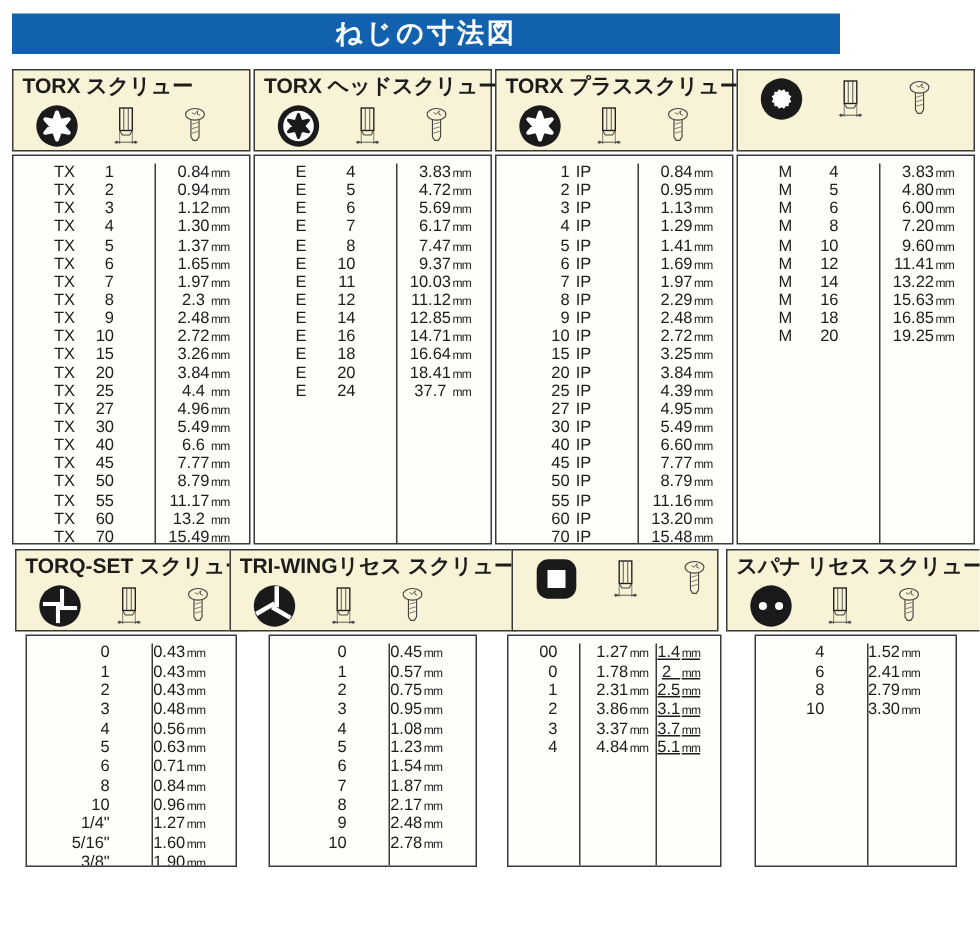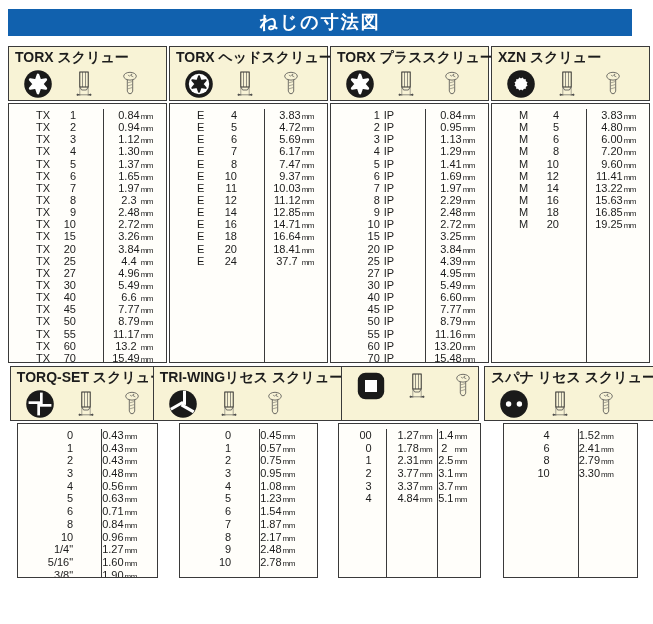--- a/index.html
+++ b/index.html
@@ -10,21 +10,21 @@
     --data-bg:#fffefa;
     --line:#444;
   }
   html,body{margin:0;padding:0;}
   body{
     width:653px;height:624px;background:#ffffff;position:relative;
     font-family:"Liberation Sans", sans-serif;color:var(--text);
     overflow:hidden;
   }
   .titlebar{
-    position:absolute;left:8px;top:9px;width:624px;height:27px;
+    position:absolute;left:8px;top:9px;width:552px;height:27px;
     background:var(--header-bg);color:#ffffff;
     font-size:18px;font-weight:bold;text-align:center;line-height:27px;
     letter-spacing:2px;
   }
   .grid{
     position:absolute;left:8px;top:46px;width:642px;
     display:flex;flex-wrap:wrap;column-gap:2px;row-gap:3px;
   }
   .sec{width:159px;display:flex;flex-direction:column;row-gap:2px;box-sizing:border-box;}
   .sec.top{height:317px;}
@@ -41,21 +41,21 @@
     flex:1;display:flex;box-sizing:border-box;padding-top:5px;overflow:hidden;
   }
   .col{display:flex;flex-direction:column;box-sizing:border-box;}
   .col + .col{border-left:1px solid var(--border);}
   .scol{width:94px;flex:none;}
   .vcol{flex:1;}
   .sec-4 .scol{width:83px;}
   .sec-5 .scol{width:79px;}
   .sec-6 .scol{width:47px;}
   .sec-6 .vcol{width:51px;flex:none;}
-  .sec-6 .vcol2{flex:1;width:auto;}
+  .sec-6 .vcol2{flex:1;width:auto;text-decoration:underline;}
   .sec-7 .scol{width:74px;}
   .row{
     display:flex;align-items:baseline;font-size:11px;white-space:pre;
   }
   .top .row{height:12.15px;line-height:12.15px;}
   .bottom .row{height:12.7px;line-height:12.7px;}
   .size.pref{justify-content:center;}
   .size.sufx{justify-content:center;}
   .size.plain{justify-content:flex-end;padding-right:28px;}
   .sec-6 .size.plain,.sec-7 .size.plain{justify-content:center;padding-right:0;}
@@ -308,21 +308,20 @@
             <div class="row val"><span class="vnum">7.77</span><span class="unit">mm</span></div>
             <div class="row val"><span class="vnum">8.79</span><span class="unit">mm</span></div>
             <div class="row val"><span class="vnum">11.16</span><span class="unit">mm</span></div>
             <div class="row val"><span class="vnum">13.20</span><span class="unit">mm</span></div>
             <div class="row val"><span class="vnum">15.48</span><span class="unit">mm</span></div>
           </div>
         </div>
       </div>
       <div class="sec sec-3 top">
         <div class="band">
-          <span class="title">XZN スクリュー</span>
           <div class="icons">
             <span class="ic">
               <svg viewBox="0 0 100 100" width="30" height="30" aria-hidden="true">
                 <circle cx="50" cy="50" r="46" fill="#1a1a1a"></circle>
                 <g fill="#fff">
                   <rect x="34" y="34" width="32" height="32"></rect>
                   <rect x="34" y="34" width="32" height="32" transform="rotate(30 50 50)"></rect>
                   <rect x="34" y="34" width="32" height="32" transform="rotate(60 50 50)"></rect>
                 </g>
               </svg>
@@ -562,21 +561,21 @@
             <div class="row size plain"><span class="num">0</span></div>
             <div class="row size plain"><span class="num">1</span></div>
             <div class="row size plain"><span class="num">2</span></div>
             <div class="row size plain"><span class="num">3</span></div>
             <div class="row size plain"><span class="num">4</span></div>
           </div>
           <div class="col vcol">
             <div class="row val"><span class="vnum">1.27</span><span class="unit">mm</span></div>
             <div class="row val"><span class="vnum">1.78</span><span class="unit">mm</span></div>
             <div class="row val"><span class="vnum">2.31</span><span class="unit">mm</span></div>
-            <div class="row val"><span class="vnum">3.77</span><span class="unit">mm</span></div>
+            <div class="row val"><span class="vnum">3.86</span><span class="unit">mm</span></div>
             <div class="row val"><span class="vnum">3.37</span><span class="unit">mm</span></div>
             <div class="row val"><span class="vnum">4.84</span><span class="unit">mm</span></div>
           </div>
           <div class="col vcol vcol2">
             <div class="row val"><span class="vnum">1.4</span><span class="unit">mm</span></div>
             <div class="row val"><span class="vnum">2  </span><span class="unit">mm</span></div>
             <div class="row val"><span class="vnum">2.5</span><span class="unit">mm</span></div>
             <div class="row val"><span class="vnum">3.1</span><span class="unit">mm</span></div>
             <div class="row val"><span class="vnum">3.7</span><span class="unit">mm</span></div>
             <div class="row val"><span class="vnum">5.1</span><span class="unit">mm</span></div>

